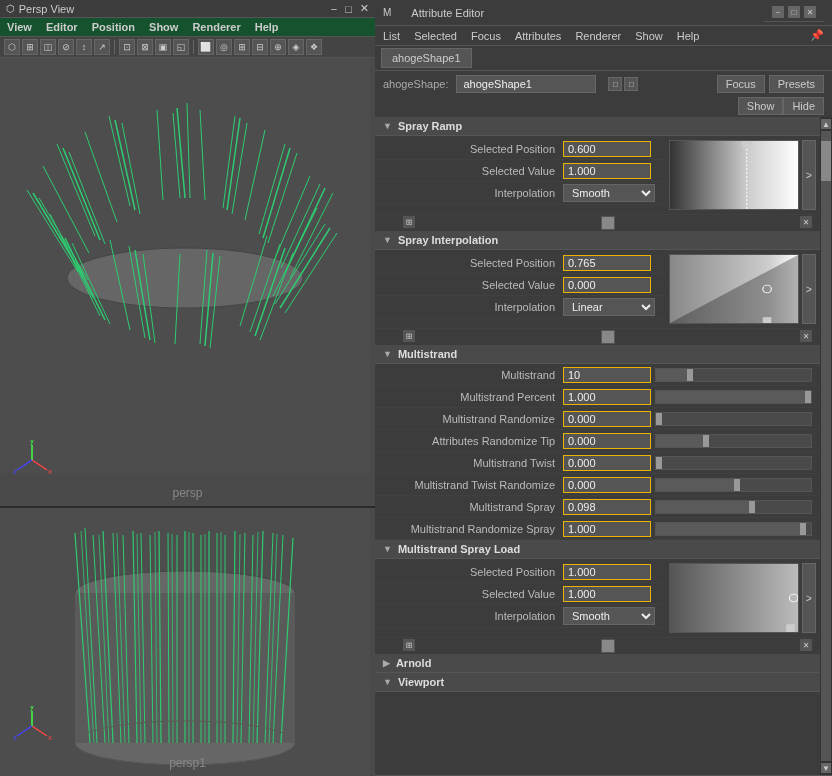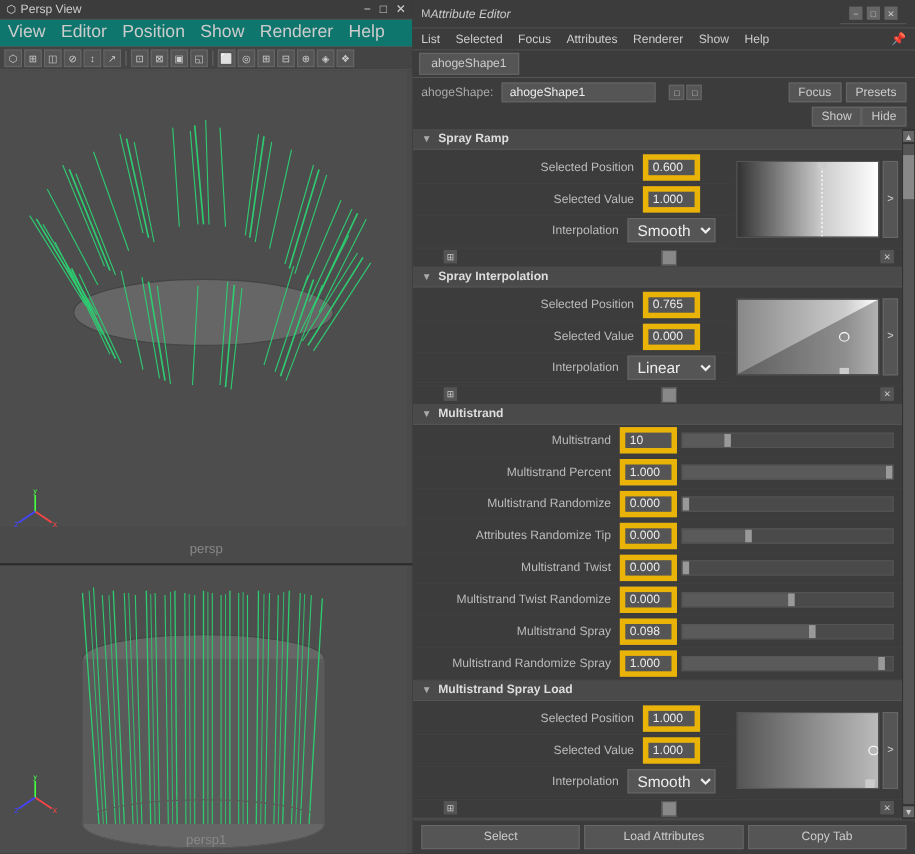--- a/index.html
+++ b/index.html
@@ -17,27 +17,28 @@
       background: #3c3c3c;
       padding: 2px 6px;
       font-size: 11px;
       color: #cccccc;
       display: flex;
       align-items: center;
       gap: 4px;
       border-bottom: 1px solid #555;
     }
     .viewport-menu-bar {
-      background: #0f766e;
+      background: #14532d;
       padding: 2px 4px;
       display: flex;
       gap: 8px;
-      font-size: 16px;
+      font-size: 11px;
       color: #cccccc;
       border-bottom: 1px solid #555;
+      font-weight: bold;
     }
     .viewport-menu-bar span {
       cursor: pointer;
       padding: 1px 3px;
     }
     .viewport-toolbar {
       background: #444;
       padding: 2px 4px;
       display: flex;
       gap: 2px;
@@ -224,48 +225,47 @@
       color: #aaa;
     }
 
     
     .attr-row {
       display: flex;
       align-items: center;
       padding: 2px 8px;
       border-bottom: 1px solid #404040;
       min-height: 22px;
-      justify-content: center;
     }
     .attr-label {
       width: 180px;
       text-align: right;
       padding-right: 8px;
       color: #bbb;
       font-size: 11px;
       flex-shrink: 0;
     }
     .attr-value-field {
       background: #555;
-      border: 5px solid #eab308;
+      border: 1px solid #eab308;
       padding: 1px 4px;
       color: #eee;
       font-size: 11px;
-      width: 52px;
+      width: 88px;
       flex-shrink: 0;
     }
 
     
     .attr-select {
       background: #555;
       border: 1px solid #666;
       color: #eee;
-      font-size: 14px;
+      font-size: 11px;
       padding: 1px 4px;
-      width: 80px;
+      width: 92px;
     }
 
     
     .attr-bottom {
       background: #3c3c3c;
       border-top: 1px solid #555;
     }
     .notes-bar {
       padding: 3px 8px;
       font-size: 11px;
@@ -574,21 +574,21 @@
       </svg>
     </div>
     <div class="viewport-label">persp1</div>
   </div>
 </div>
 
 <div class="right-panel">
 
   <div class="attr-title-bar">
     <span style="font-size:10px;">M</span>
-    <span style="margin-left:0;font-style:italic;">Attribute Editor</span>
+    <span style="margin-left:20px;">Attribute Editor</span>
     <div class="attr-title-bar window-controls" style="display:flex;gap:4px;margin-left:auto;">
       <button class="win-btn">−</button>
       <button class="win-btn">□</button>
       <button class="win-btn">✕</button>
     </div>
   </div>
 
   <div class="attr-menu-bar">
     <span>List</span>
     <span>Selected</span>
@@ -883,19 +883,14 @@
     <div style="width:12px;background:#333;display:flex;flex-direction:column;align-items:center;padding:2px 0;">
       <div style="width:10px;height:10px;background:#666;margin-bottom:2px;cursor:pointer;display:flex;align-items:center;justify-content:center;font-size:8px;">▲</div>
       <div style="flex:1;width:10px;background:#555;position:relative;cursor:pointer;">
         <div style="width:10px;height:40px;background:#888;position:absolute;top:10px;"></div>
       </div>
       <div style="width:10px;height:10px;background:#666;margin-top:2px;cursor:pointer;display:flex;align-items:center;justify-content:center;font-size:8px;">▼</div>
     </div>
   </div>
 
   <div class="attr-bottom">
-    <div class="bottom-btn-bar">
-      <button class="bottom-btn">Select</button>
-      <button class="bottom-btn">Load Attributes</button>
-      <button class="bottom-btn">Copy Tab</button>
-    </div>
   </div>
 </div>
 
 </body></html>

